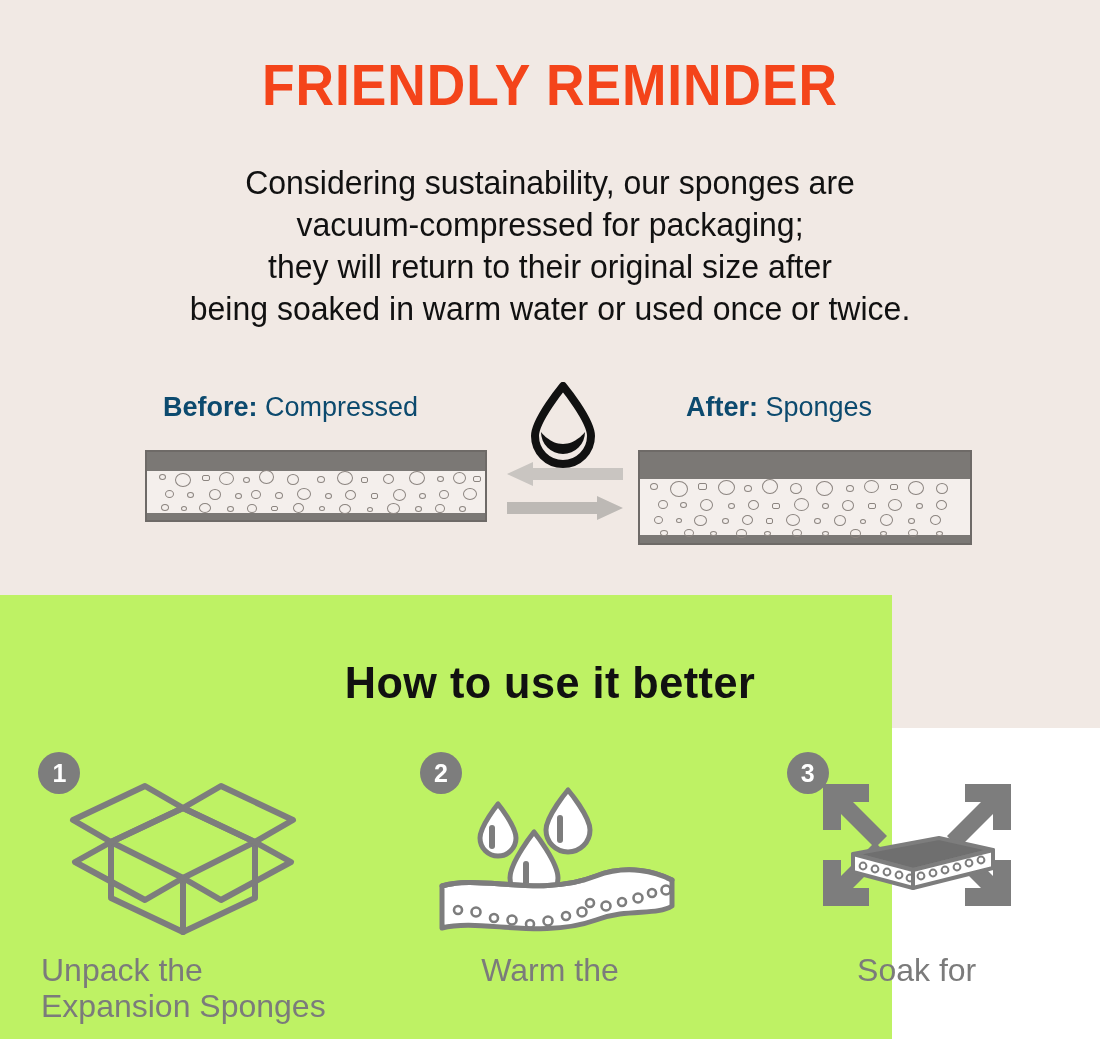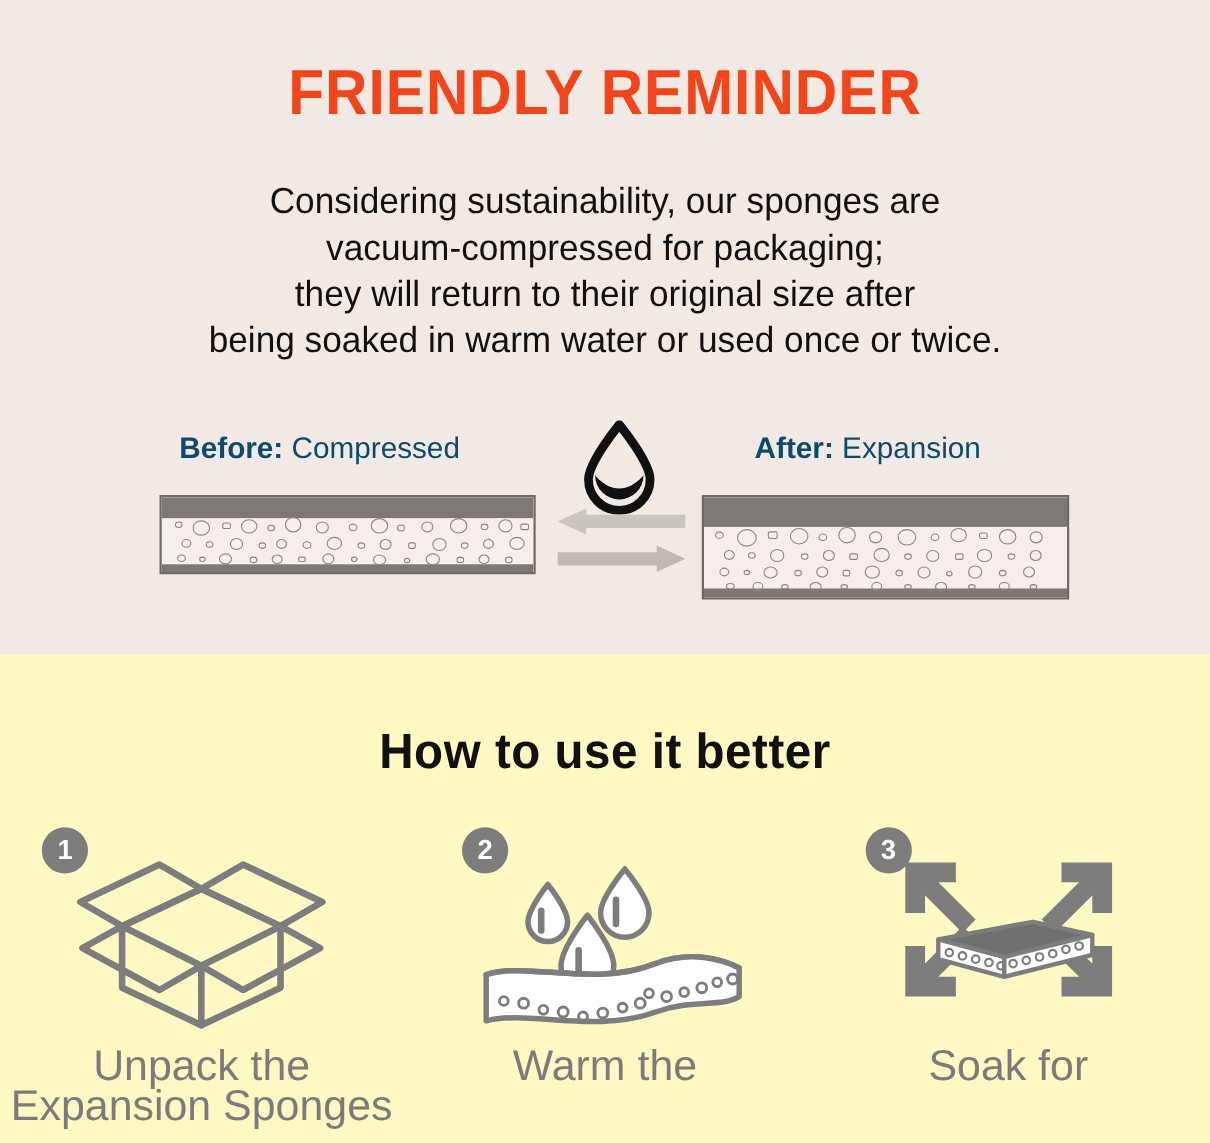--- a/index.html
+++ b/index.html
@@ -91,22 +91,22 @@
 
   
   #transition-group{
     position:absolute;left:505px;top:-10px;width:120px;height:140px;
   }
   #water-drop-icon{position:absolute;left:22px;top:0px;}
   #exchange-arrows{position:absolute;left:0px;top:80px;}
 
   
   #howto-panel{
-    position:absolute;left:0;top:595px;width:1100px;height:444px;
-    background:#fef9c3;
+    position:absolute;left:0;top:595px;width:892px;height:444px;
+    background:#bef264;
   }
 
   #howto-title{
     position:absolute;left:0;top:62px;width:1100px;
     text-align:center;
     font-weight:bold;
     font-size:45px;
     color:#111111;
     transform:scaleX(.96);
     letter-spacing:.5px;
@@ -138,22 +138,22 @@
     line-height:1;
   }
   #badge-1{left:5px;top:2px;}
   #badge-2{left:20px;top:2px;}
   #badge-3{left:20px;top:2px;}
   .step-art{
     position:absolute;left:0;top:0;width:300px;height:190px;
   }
   .step-caption{
     margin-top:12px;
-    text-align:center;
-    font-size:39px;
+    text-align:left;
+    font-size:32px;
     line-height:36px;
     color:#7b7b7b;
     white-space:nowrap;
   }
 </style>
 </head>
 <body>
 
 <div id="reminder-panel">
 
@@ -168,21 +168,21 @@
 
   <div id="comparison-row">
 
     <div class="compare-label" id="before-label">
       <b>Before:</b>
       <span>Compressed</span>
     </div>
 
     <div class="compare-label" id="after-label">
       <b>After:</b>
-      <span>Expansion</span>
+      <span>Sponges</span>
     </div>
 
     <div class="sponge" id="sponge-before">
       <div class="crust"></div>
       <div class="crust-bottom"></div>
       <div class="pore" style="left:12px;top:22px;width:7px;height:6px;"></div>
       <div class="pore" style="left:28px;top:21px;width:16px;height:14px;"></div>
       <div class="pore sq" style="left:55px;top:23px;width:8px;height:6px;"></div>
       <div class="pore" style="left:72px;top:20px;width:15px;height:13px;"></div>
       <div class="pore" style="left:96px;top:25px;width:7px;height:6px;"></div>

